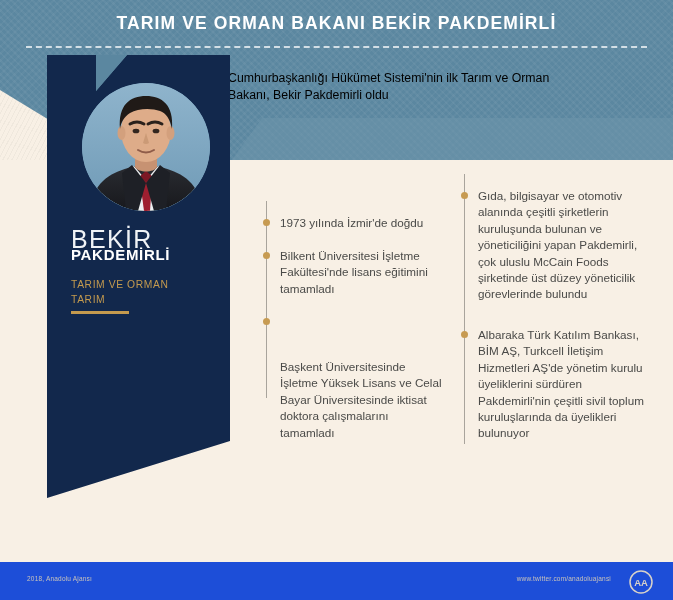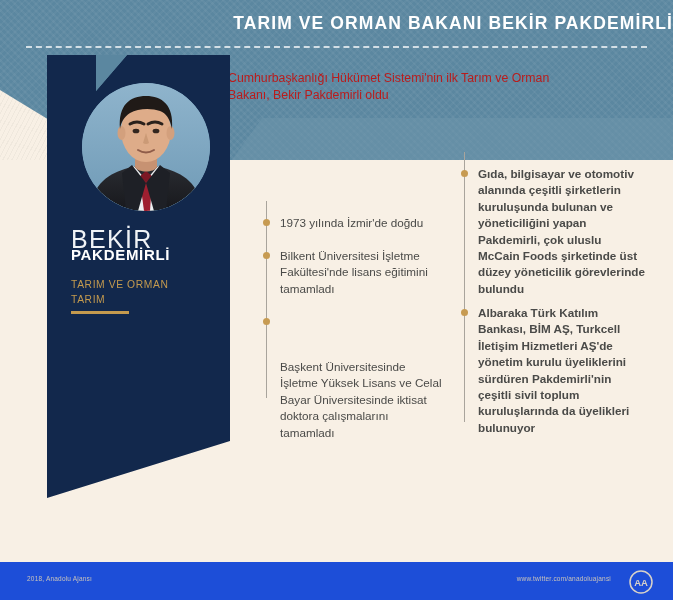--- a/index.html
+++ b/index.html
@@ -62,39 +62,39 @@
     background: #6e95ab;
     -webkit-clip-path: polygon(0 42px, 30px 0, 441px 0, 441px 42px);
     clip-path: polygon(0 42px, 30px 0, 441px 0, 441px 42px);
     opacity: 0.55;
   }
 
   .title {
     position: absolute;
     left: 0; top: 13px;
     width: 673px;
-    text-align: right;
+    text-align: center;
     color: #ffffff;
     font-size: 17.5px;
     font-weight: bold;
     letter-spacing: 1.1px;
     font-family: "Liberation Sans", sans-serif;
     white-space: nowrap;
   }
   .title-divider {
     position: absolute;
     left: 26px; top: 46px;
     width: 621px; height: 0;
     border-top: 2px dashed rgba(255,255,255,0.72);
   }
   .subtitle {
     position: absolute;
     left: 228px; top: 70px;
     width: 360px;
-    color: #b91c1c;
+    color: #000000;
     font-size: 12.3px;
     line-height: 17px;
     font-family: "Liberation Sans", sans-serif;
   }
 
   
   .navy-panel {
     position: absolute;
     left: 47px; top: 55px;
     width: 183px; height: 443px;
@@ -180,21 +180,21 @@
   .bullet-text {
     position: absolute;
     left: 14px; top: 0;
     color: #4a4a48;
     font-size: 11.7px;
     line-height: 16.4px;
     font-family: "Liberation Sans", sans-serif;
   }
 
   .col-left { left: 266px; top: 215px; width: 190px; height: 190px; }
-  .col-right { left: 464px; top: 166px; width: 200px; height: 272px; font-weight: bold; }
+  .col-right { left: 464px; top: 188px; width: 200px; height: 272px; }
 
   
   .footer {
     position: absolute;
     left: 0; top: 562px;
     width: 673px; height: 38px;
     background: #1d4ed8;
   }
   .footer-left {
     position: absolute;

